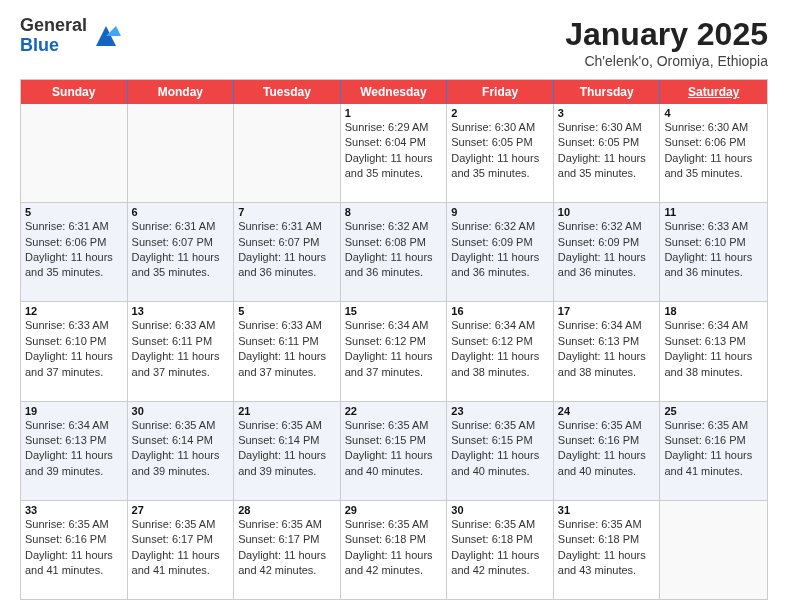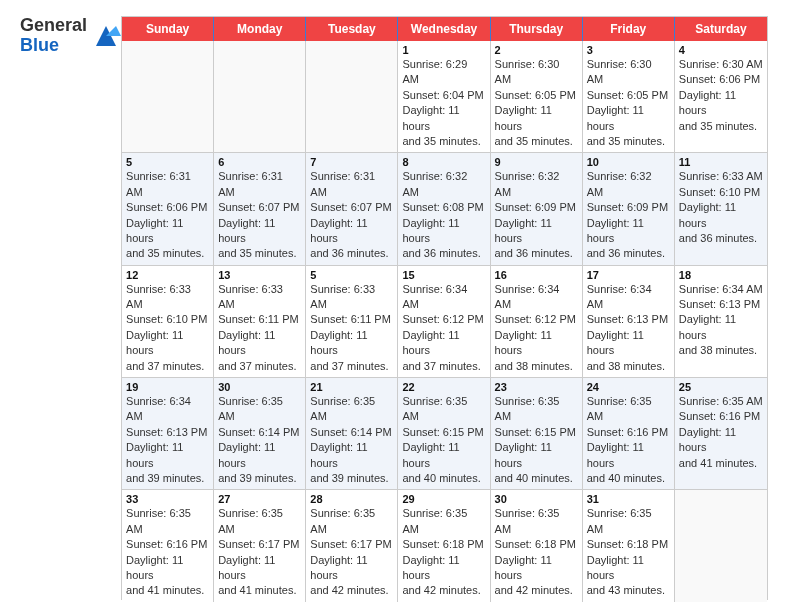--- a/index.html
+++ b/index.html
@@ -8,21 +8,21 @@
       background: #fff;
       width: 792px;
       height: 612px;
       overflow: hidden;
     }
     .page {
       width: 792px;
       height: 612px;
       padding: 16px 24px 12px 20px;
       display: flex;
-      flex-direction: row;
+      flex-direction: column;
     }
     .header {
       display: flex;
       justify-content: space-between;
       align-items: flex-start;
       margin-bottom: 10px;
     }
     .logo {
       display: flex;
       align-items: center;
@@ -71,21 +71,21 @@
       background: #ef4444;
     }
     .day-header {
       color: #fff;
       font-size: 12px;
       font-weight: bold;
       text-align: center;
       padding: 5px 2px;
       border-right: 1px solid #3a7bd5;
     }
-    .day-header:last-child { border-right: none; }
+    .day-header:last-child { border-right: none; text-decoration: underline; }
     .weeks {
       display: flex;
       flex-direction: column;
       flex: 1;
     }
     .week-row {
       display: grid;
       grid-template-columns: repeat(7, 1fr);
       flex: 1;
       border-bottom: 1px solid #ccc;
@@ -123,30 +123,34 @@
     <div class="logo">
       <div class="logo-text">
         <span class="logo-general">General</span>
         <span class="logo-blue">Blue</span>
       </div>
       <svg class="logo-icon" viewBox="0 0 30 30">
         <polygon points="5,25 15,5 25,25" fill="#1565c0"></polygon>
         <polygon points="15,15 25,5 30,15" fill="#42a5f5"></polygon>
       </svg>
     </div>
+    <div class="title-block">
+      <div class="month-title">January 2025</div>
+      <div class="subtitle">Ch'elenk'o, Oromiya, Ethiopia</div>
+    </div>
   </div>
 
   <div class="calendar">
     <div class="day-headers">
     <div class="day-header">Sunday</div>
         <div class="day-header">Monday</div>
         <div class="day-header">Tuesday</div>
         <div class="day-header">Wednesday</div>
+        <div class="day-header">Friday</div>
         <div class="day-header">Thursday</div>
-        <div class="day-header">Friday</div>
         <div class="day-header">Saturday</div>
       </div>
     <div class="weeks">
     <div class="week-row">
           <div class="day-cell empty"></div>
           <div class="day-cell empty"></div>
           <div class="day-cell empty"></div>
           <div class="day-cell">
             <div class="day-num">1</div>
             <div class="day-info" style="white-space: pre-line;">Sunrise: 6:29 AM

